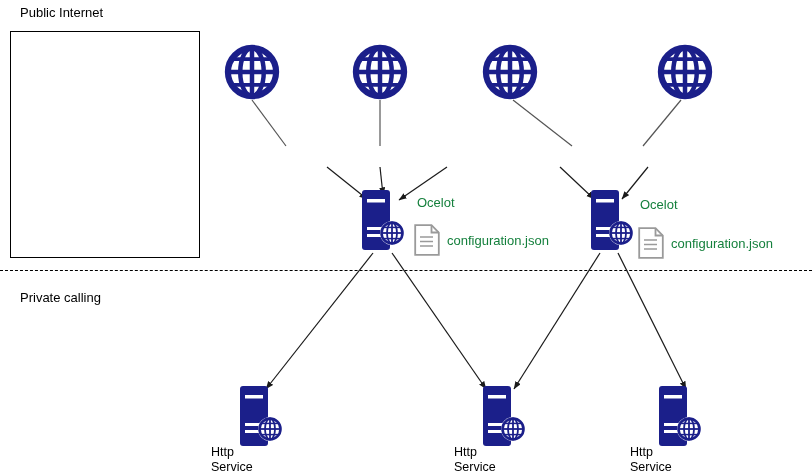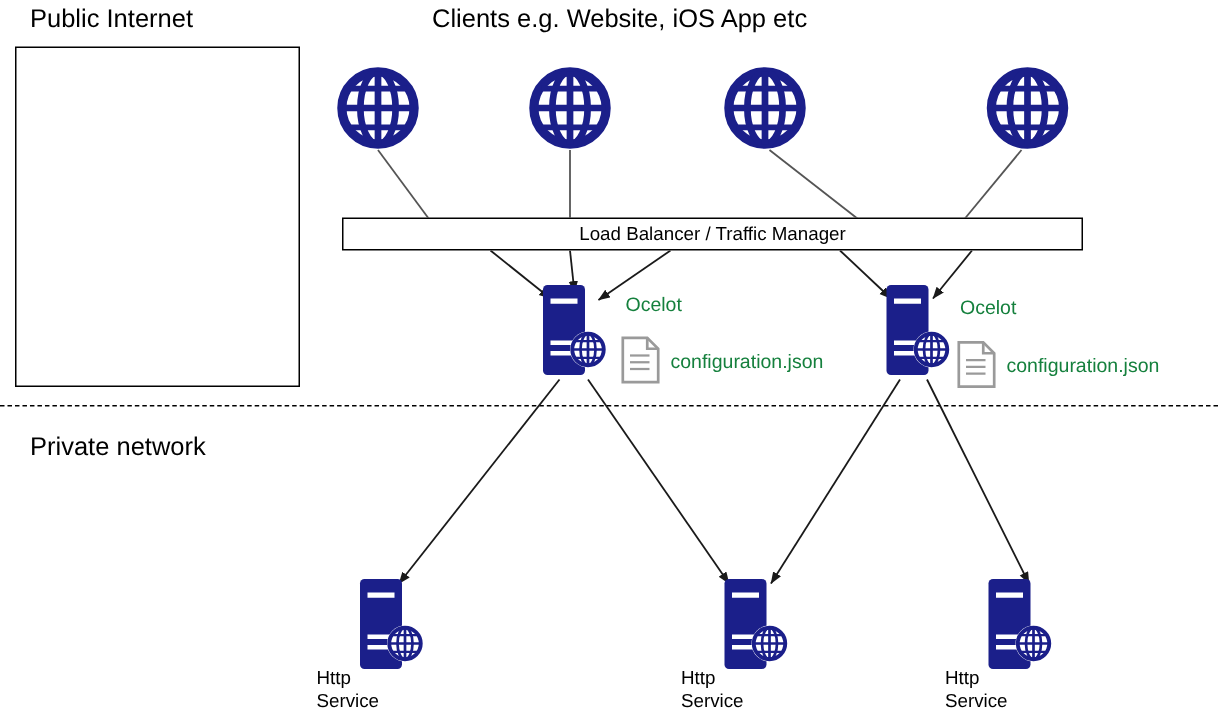--- a/index.html
+++ b/index.html
@@ -10,21 +10,21 @@
   #canvas {
     position: relative;
     width: 812px;
     height: 474px;
     background: #ffffff;
     font-family: "Liberation Sans", sans-serif;
     overflow: hidden;
   }
   .lbl {
     position: absolute;
-    font-size: 17px;
+    font-size: 13px;
     color: #000000;
     line-height: 15px;
     white-space: nowrap;
   }
   #public-internet-label { left: 20px; top: 5px; }
   #private-network-label { left: 20px; top: 290px; }
   #clients-label { left: 288px; top: 5px; }
 
   #public-internet-box {
     position: absolute;
@@ -105,22 +105,21 @@
     height: 474px;
     pointer-events: none;
   }
 </style>
 </head>
 <body>
 
 <div id="canvas">
 
   <div class="lbl" id="public-internet-label">Public Internet</div>
-  <div class="lbl" id="private-network-label">Private network</div>
-  <div class="lbl" id="clients-label">Clients e.g. Website, iOS App etc</div>
+  <div class="lbl" id="private-network-label">Private calling</div>
 
   <div id="public-internet-box"></div>
 
   <div id="divider"></div>
 
   <svg id="edges" viewBox="0 0 812 474" xmlns="http://www.w3.org/2000/svg">
     <defs>
       <marker id="arrowhead" markerWidth="9" markerHeight="9" refX="7.6" refY="3.1" orient="auto" markerUnits="userSpaceOnUse">
         <path d="M0,0 L8,3.1 L0,6.2 z" fill="#1a1a1a"></path>
       </marker>
@@ -142,23 +141,20 @@
       <line x1="648" y1="167" x2="622" y2="199"></line>
 
       <line x1="373" y1="253" x2="266" y2="389"></line>
       <line x1="392" y1="253" x2="486" y2="389"></line>
 
       <line x1="600" y1="253" x2="514" y2="389"></line>
       <line x1="618" y1="253" x2="686" y2="389"></line>
     </g>
   </svg>
 
-  <div id="load-balancer-box">
-    <span class="lb-text">Load Balancer / Traffic Manager</span>
-  </div>
 
   <div class="node globe-client" style="left:224px; top:44px;">
     <svg viewBox="0 0 100 100" width="56" height="56">
       <circle cx="50" cy="50" r="43" fill="none" stroke="#1b1f8a" stroke-width="11"></circle>
       <ellipse cx="50" cy="50" rx="21" ry="43" fill="none" stroke="#1b1f8a" stroke-width="8"></ellipse>
       <line x1="50" y1="7" x2="50" y2="93" stroke="#1b1f8a" stroke-width="8"></line>
       <line x1="8" y1="50" x2="92" y2="50" stroke="#1b1f8a" stroke-width="8"></line>
       <line x1="16" y1="27" x2="84" y2="27" stroke="#1b1f8a" stroke-width="7"></line>
       <line x1="16" y1="73" x2="84" y2="73" stroke="#1b1f8a" stroke-width="7"></line>
     </svg>

